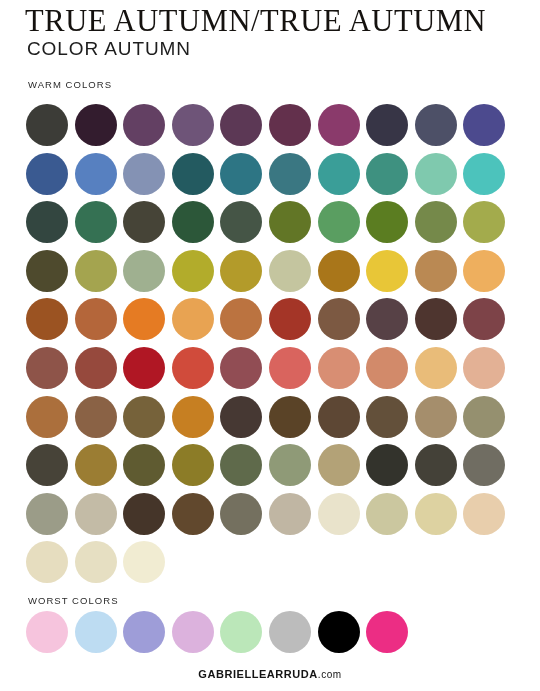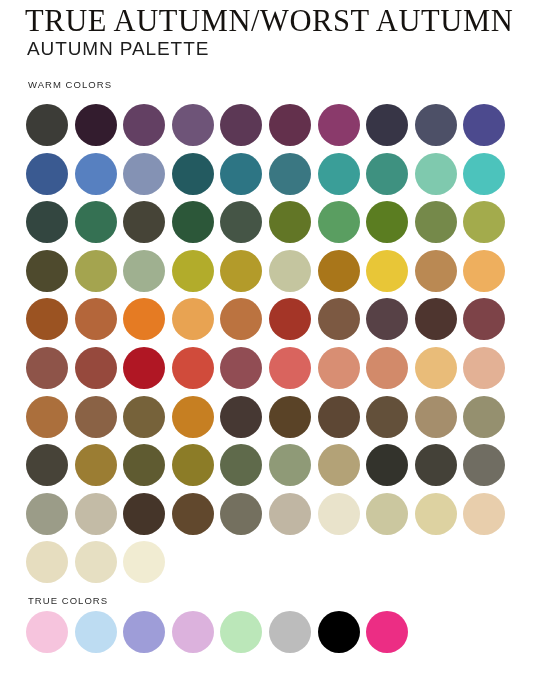--- a/index.html
+++ b/index.html
@@ -98,23 +98,23 @@
     white-space: nowrap;
   }
   .footer .brand { font-weight: 700; }
   .footer .tld { font-weight: 400; font-size: 10px; }
 </style>
 </head>
 <body>
 
 <div id="page">
 
-  <div class="title-main">TRUE AUTUMN/WORST AUTUMN</div>
-
-  <div class="title-sub">AUTUMN PALETTE</div>
+  <div class="title-main">TRUE AUTUMN/TRUE AUTUMN</div>
+
+  <div class="title-sub">COLOR AUTUMN</div>
 
   <div class="section-label best">WARM COLORS</div>
 
   <div class="grid best" id="best-grid">
       <div class="swatch-row">
         <div class="swatch" style="background: rgb(60, 60, 55);"></div>
         <div class="swatch" style="background: rgb(51, 28, 46);"></div>
         <div class="swatch" style="background: rgb(99, 64, 99);"></div>
         <div class="swatch" style="background: rgb(110, 84, 120);"></div>
         <div class="swatch" style="background: rgb(92, 56, 85);"></div>
@@ -220,29 +220,32 @@
         <div class="swatch" style="background: rgb(221, 210, 161);"></div>
         <div class="swatch" style="background: rgb(232, 206, 172);"></div>
       </div>
       <div class="swatch-row">
         <div class="swatch" style="background: rgb(230, 221, 191);"></div>
         <div class="swatch" style="background: rgb(230, 223, 194);"></div>
         <div class="swatch" style="background: rgb(241, 236, 210);"></div>
       </div>
     </div>
 
-  <div class="section-label worst">TRUE COLORS</div>
+  <div class="section-label worst">WORST COLORS</div>
 
   <div class="grid worst" id="worst-grid">
       <div class="swatch-row">
         <div class="swatch" style="background: rgb(246, 196, 221);"></div>
         <div class="swatch" style="background: rgb(189, 220, 242);"></div>
         <div class="swatch" style="background: rgb(158, 157, 216);"></div>
         <div class="swatch" style="background: rgb(220, 178, 221);"></div>
         <div class="swatch" style="background: rgb(187, 231, 185);"></div>
         <div class="swatch" style="background: rgb(188, 188, 188);"></div>
         <div class="swatch" style="background: rgb(0, 0, 0);"></div>
         <div class="swatch" style="background: rgb(236, 45, 132);"></div>
       </div>
     </div>
 
+  <div class="footer">
+    <span class="brand">GABRIELLEARRUDA</span><span class="tld">.com</span>
+  </div>
 
 </div>
 
 </body></html>

